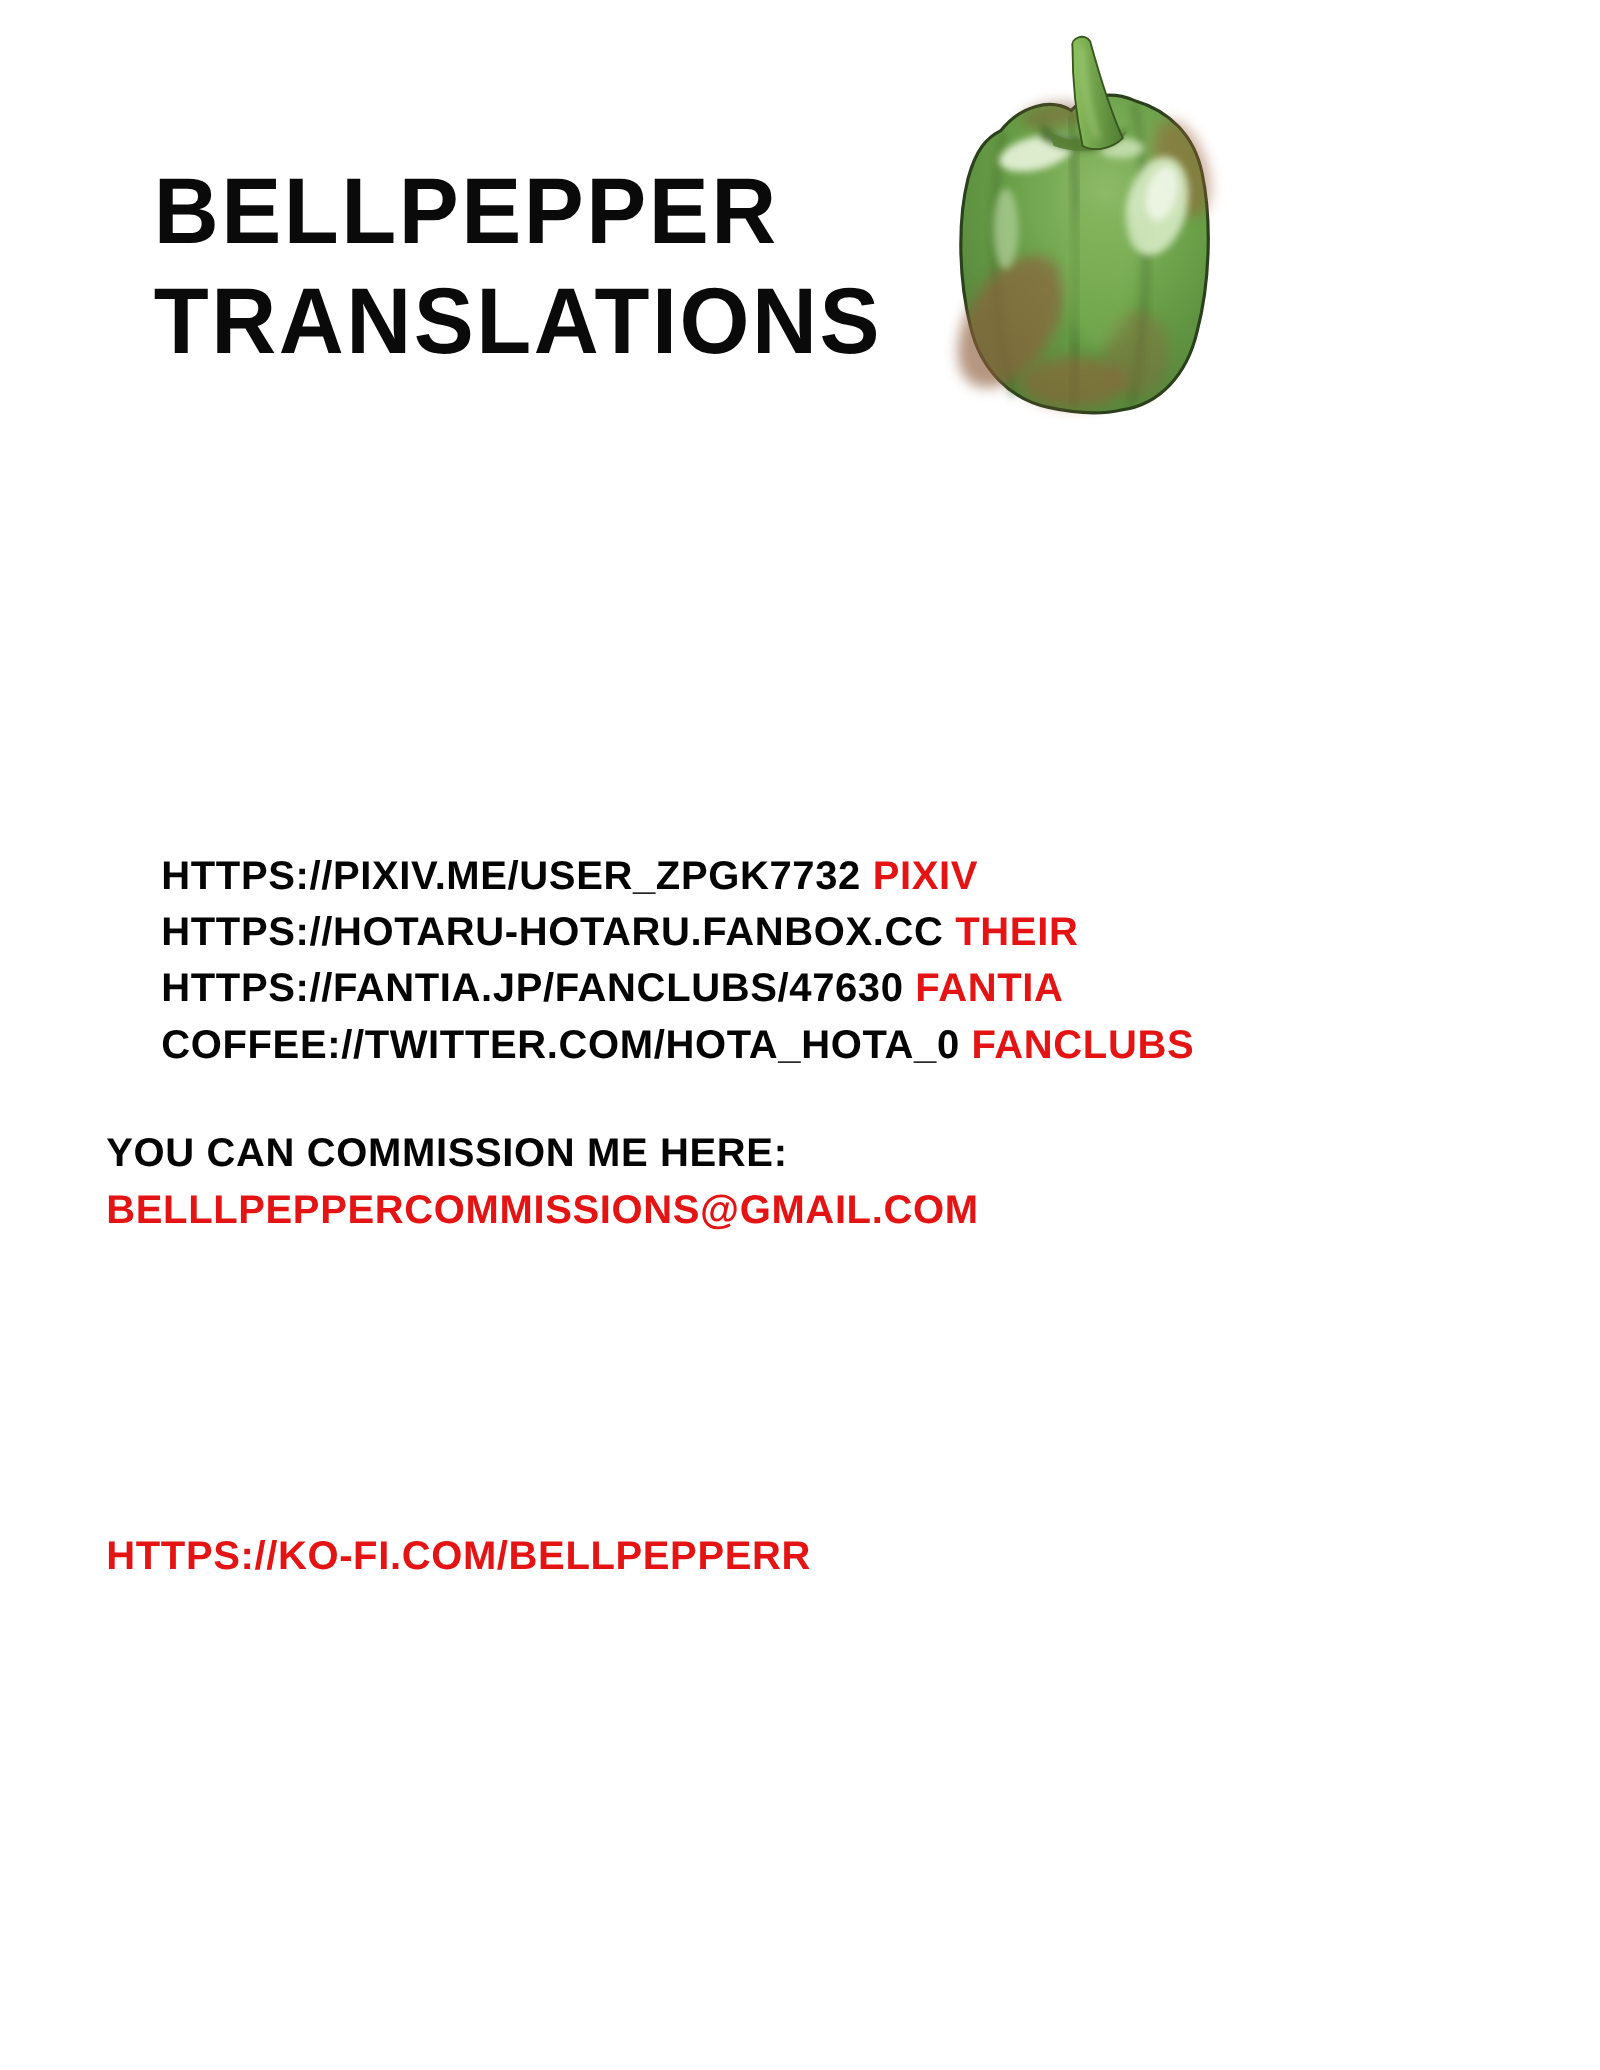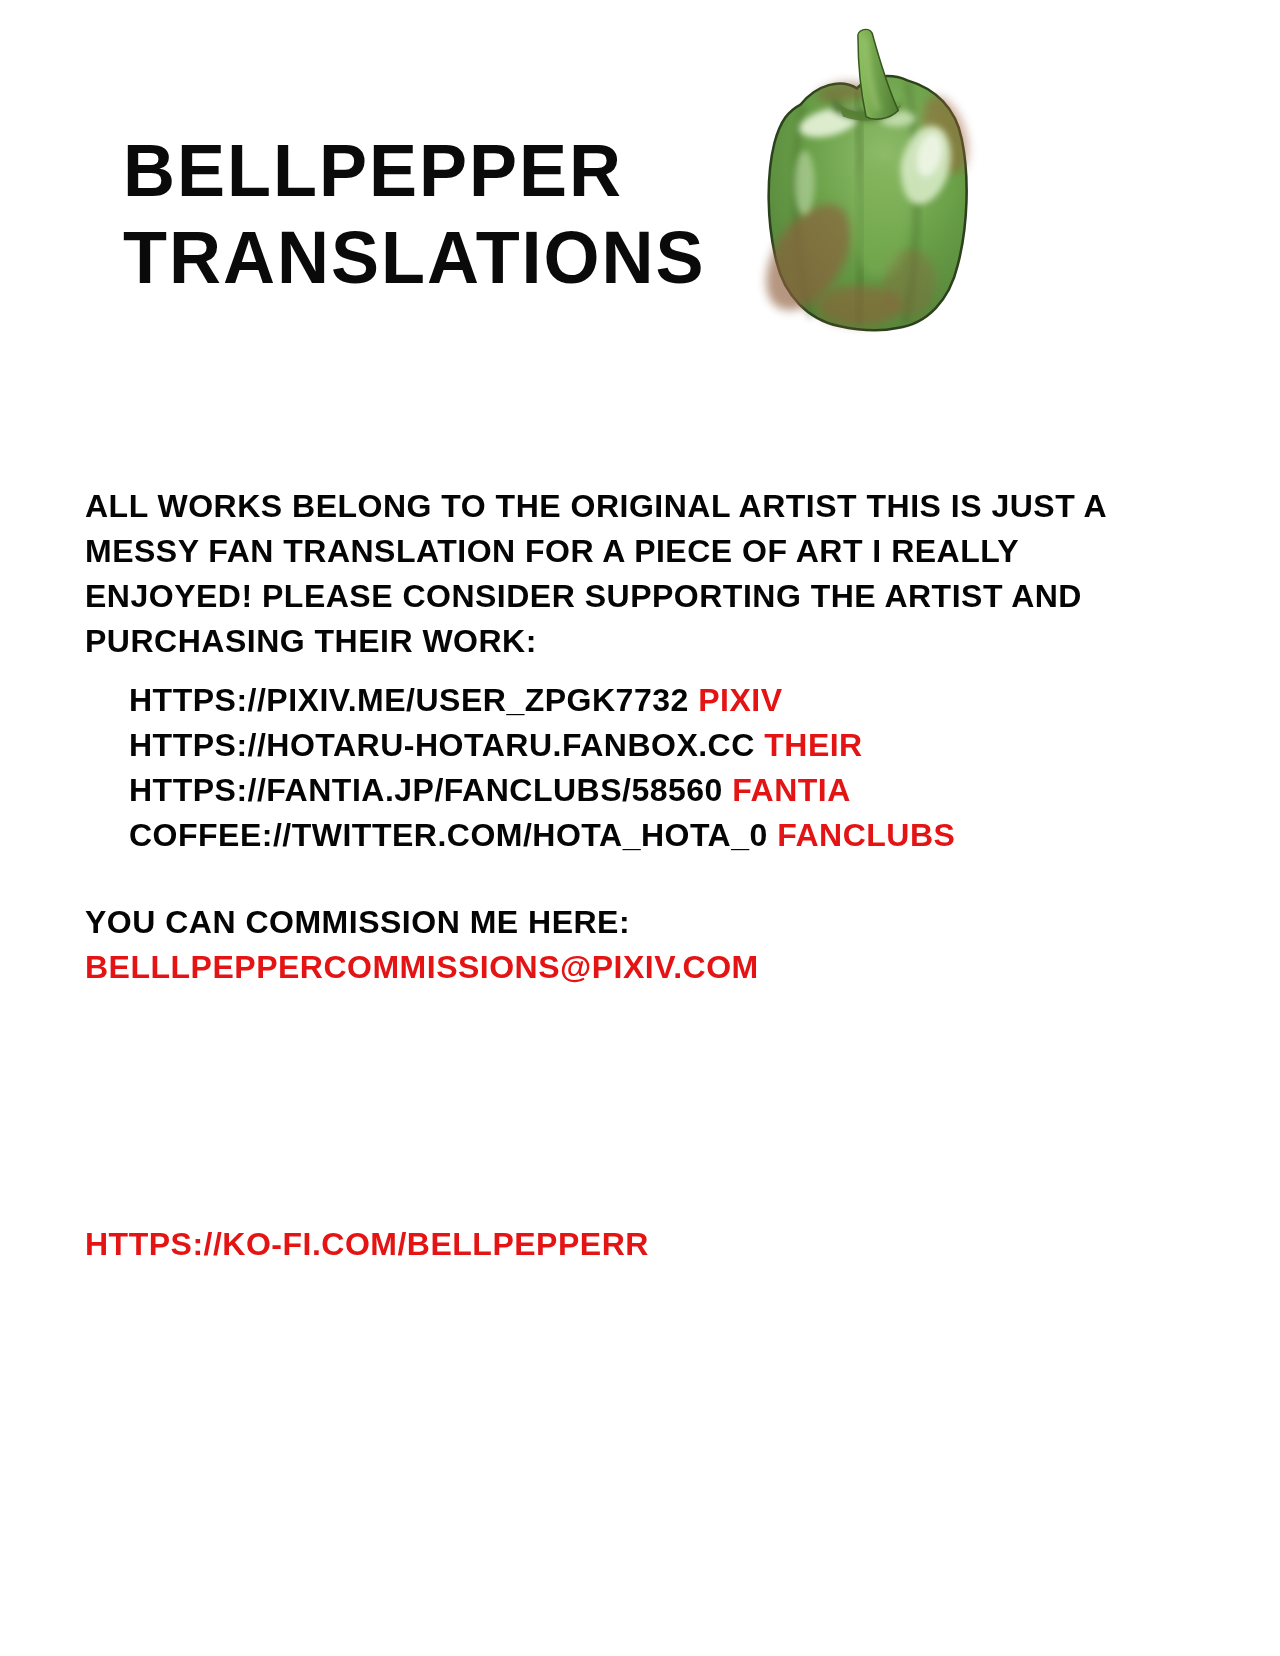--- a/index.html
+++ b/index.html
@@ -103,42 +103,41 @@
     <ellipse cx="66" cy="156" rx="10" ry="32" fill="#c8e0b4" opacity="0.55" filter="url(#soft2)"></ellipse>
     <ellipse cx="140" cy="190" rx="28" ry="60" fill="#7fb257" opacity="0.45" filter="url(#soft)"></ellipse>
 
     <path d="M 94 72 C 112 88 146 90 164 74 C 154 96 120 100 94 84 Z" fill="#3f6428" opacity="0.85" filter="url(#soft2)"></path>
     <path d="M 100 78 C 118 90 148 90 162 78 C 156 94 124 98 104 90 Z" fill="#567f33" opacity="0.9"></path>
 
     <path d="M 119 12 C 117 4 129 0 133 7 C 141 36 149 62 159 84 C 150 93 135 95 127 90 C 121 62 119 38 119 12 Z" fill="url(#stemGrad)" stroke="#38571f" stroke-width="1.5"></path>
     <path d="M 126 12 C 128 42 132 66 139 84" fill="none" stroke="#b2d489" stroke-width="3" opacity="0.8" filter="url(#soft2)"></path>
   </svg>
 
-  <p class="bodytext disclaimer">ALL WORKS BELONG TO THE ORIGINAL ARTIST THIS IS JUST A MESSY FAN TRANSLATION FOR A PIECE OF ART I REALLY ENJOYED! PLEASE CONSIDER SUPPORTING THE ARTIST AND PURCHASING THEIR WORK:</p>
 
   <div class="links bodytext">
     <div class="row">
       <span>HTTPS://PIXIV.ME/USER_ZPGK7732</span>
       <span class="red">PIXIV</span>
     </div>
     <div class="row">
       <span>HTTPS://HOTARU-HOTARU.FANBOX.CC</span>
       <span class="red">THEIR</span>
     </div>
     <div class="row">
-      <span>HTTPS://FANTIA.JP/FANCLUBS/58560</span>
+      <span>HTTPS://FANTIA.JP/FANCLUBS/47630</span>
       <span class="red">FANTIA</span>
     </div>
     <div class="row">
       <span>COFFEE://TWITTER.COM/HOTA_HOTA_0</span>
       <span class="red">FANCLUBS</span>
     </div>
   </div>
 
   <div class="bodytext commission">
     <div>YOU CAN COMMISSION ME HERE:</div>
-    <div class="red">BELLLPEPPERCOMMISSIONS@PIXIV.COM</div>
+    <div class="red">BELLLPEPPERCOMMISSIONS@GMAIL.COM</div>
   </div>
 
 
   <div class="bodytext kofi red">HTTPS://KO-FI.COM/BELLPEPPERR</div>
 
 </div>
 
 </body></html>

